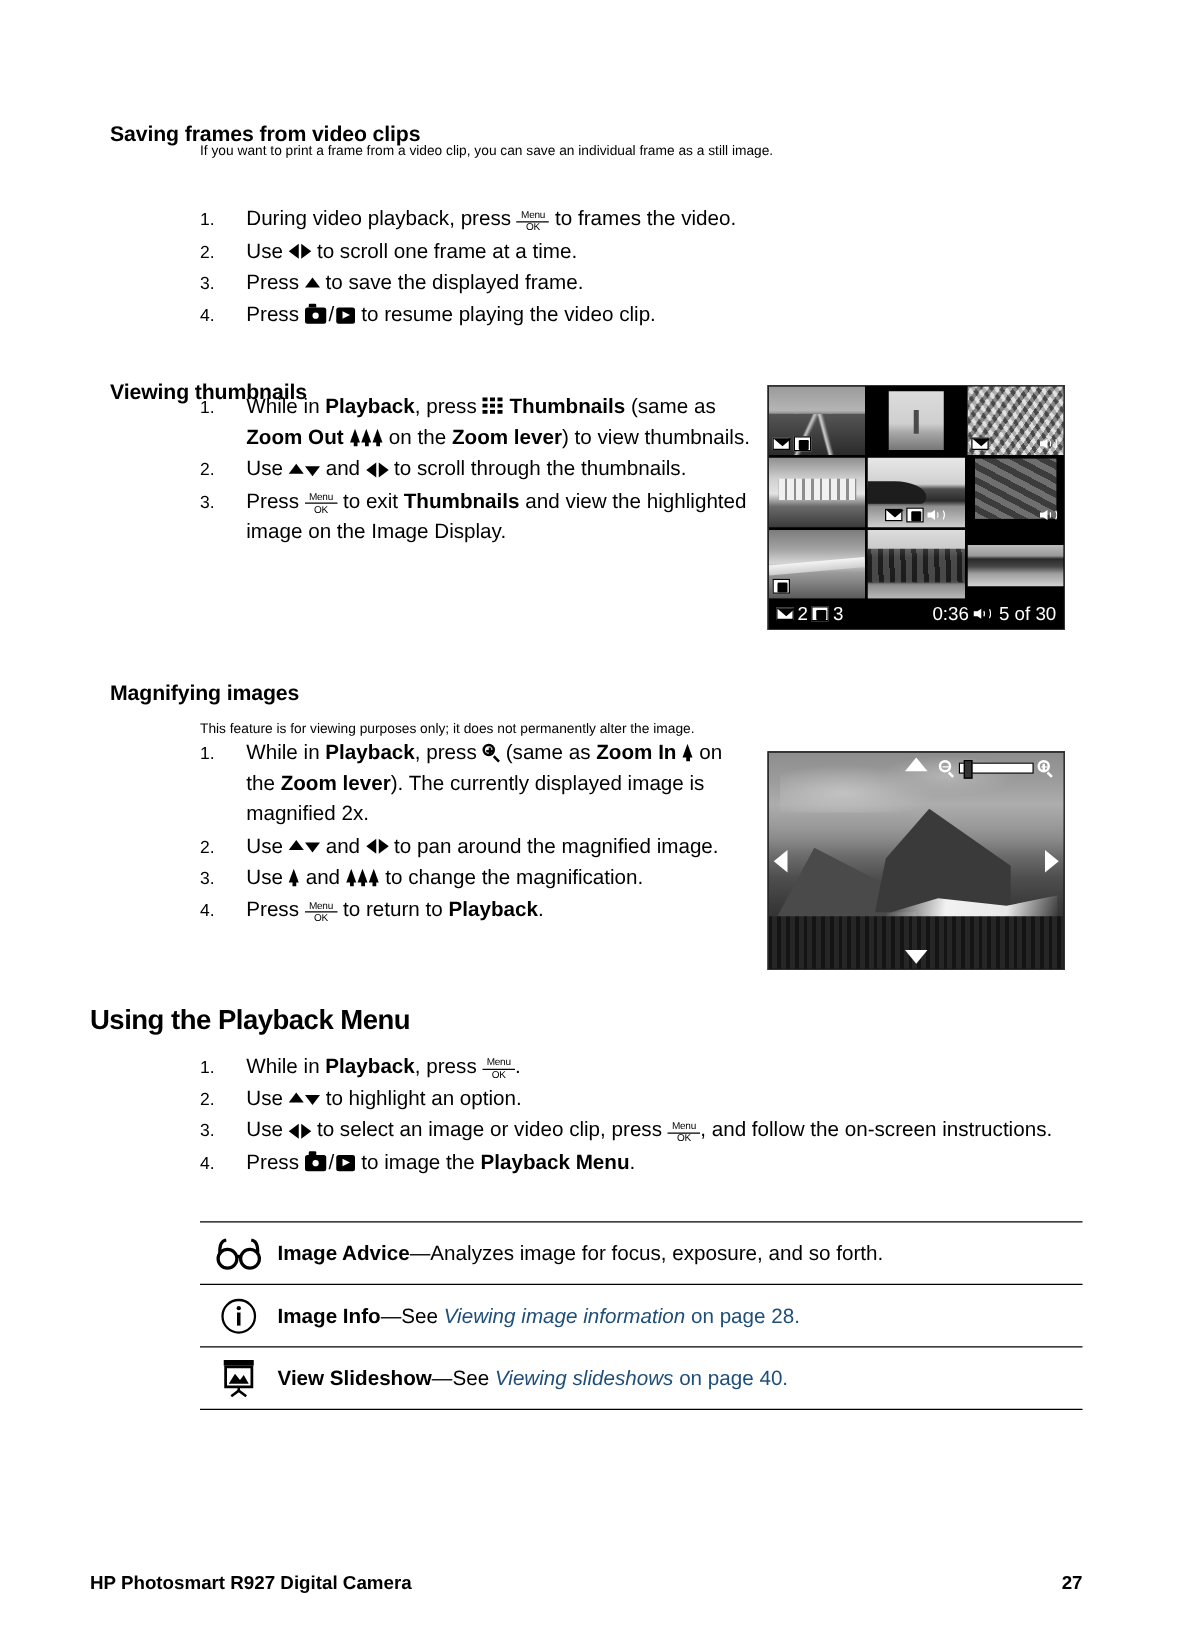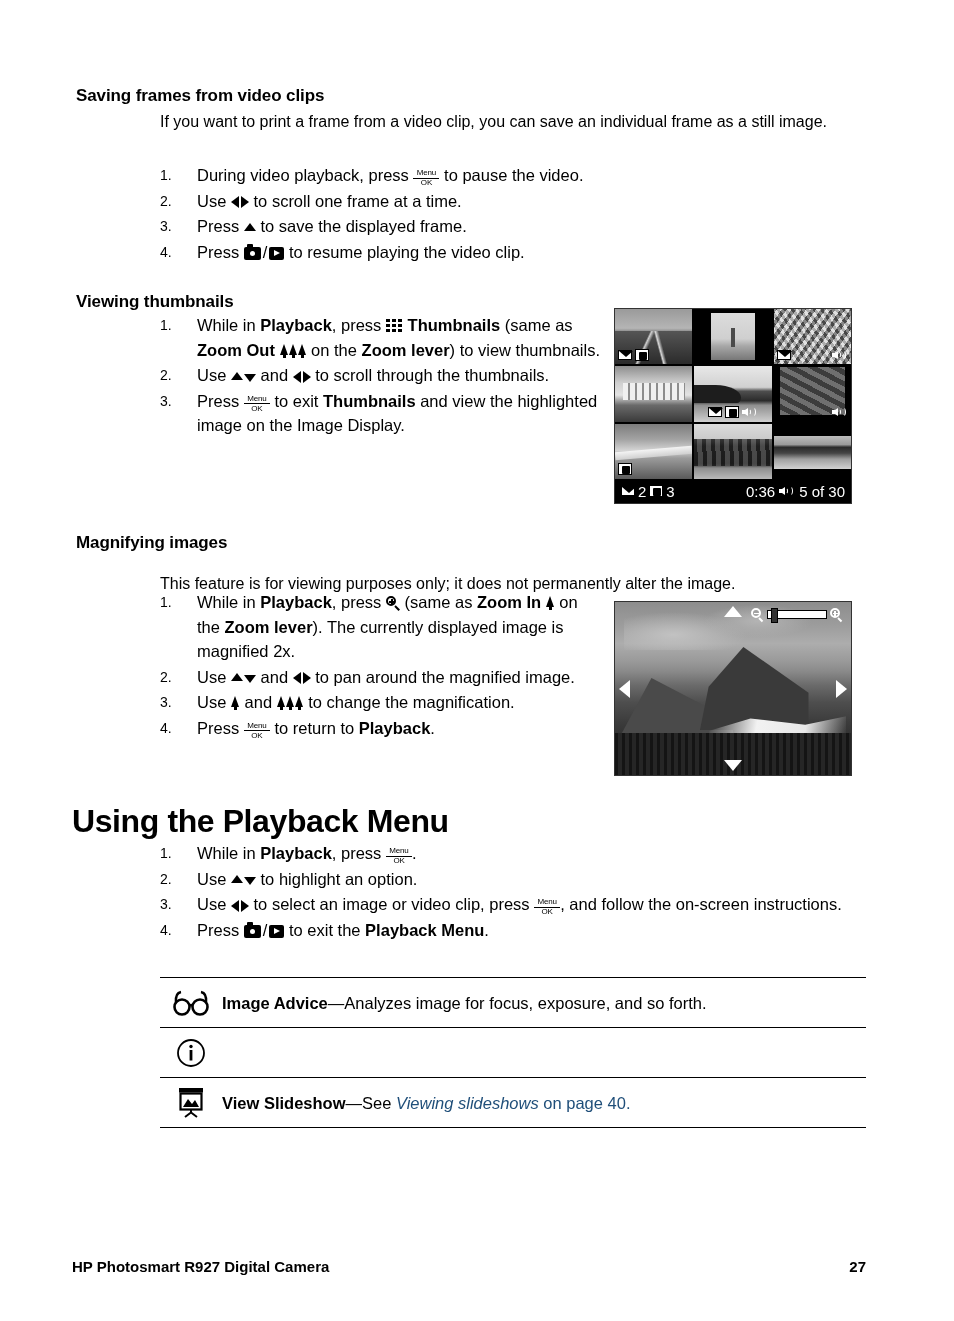--- a/index.html
+++ b/index.html
@@ -18,32 +18,32 @@
     left: 72px;
     top: 0;
     width: 794px;
     height: 1321px;
   }
 
   
   h3.sub {
     font-size: 17px;
     font-weight: bold;
-    margin: 4px;
+    margin: 16px;
     letter-spacing: -0.1px;
   }
   h2.chapter {
-    font-size: 32px;
+    font-size: 22px;
     font-weight: bold;
     margin: 0;
     letter-spacing: -0.4px;
   }
 
   .body-text {
-    font-size: 16px;
+    font-size: 11px;
     line-height: 23px;
   }
 
   
   ol.steps {
     margin: 0;
     padding: 0;
     list-style: none;
     font-size: 16.5px;
     line-height: 24.5px;
@@ -526,21 +526,21 @@
 
   <h3 class="sub" style="position:absolute; left:0; top:82px;">Saving frames from video clips</h3>
 
   <div class="body-text" style="position:absolute; left:88px; top:110px; width:706px;">If you want to print a frame from a video clip, you can save an individual frame as a still image.</div>
 
   <ol class="steps" style="position:absolute; left:88px; top:163px; width:706px;">
     <li>
       <span class="num">1.</span>
       <span>During video playback, press</span>
       <span class="menuok"><span class="m">Menu</span><span class="bar"></span><span class="o">OK</span></span>
-      <span>to pause the video.</span>
+      <span>to frames the video.</span>
     </li>
     <li>
       <span class="num">2.</span>
       <span>Use</span>
       <span class="leftright"><span class="tri-left"></span><span class="tri-right"></span></span>
       <span>to scroll one frame at a time.</span>
     </li>
     <li>
       <span class="num">3.</span>
       <span>Press</span>
@@ -770,21 +770,21 @@
       <span class="num">3.</span>
       <span>Use</span>
       <span class="leftright"><span class="tri-left"></span><span class="tri-right"></span></span>
       <span>to select an image or video clip, press</span>
       <span class="menuok"><span class="m">Menu</span><span class="bar"></span><span class="o">OK</span></span><span>, and follow the on-screen instructions.</span>
     </li>
     <li>
       <span class="num">4.</span>
       <span>Press</span>
       <span class="cam"></span><span class="slash">/</span><span class="play"></span>
-      <span>to exit the</span>
+      <span>to image the</span>
       <b>Playback Menu</b><span>.</span>
     </li>
   </ol>
 
   <div class="menu-table" style="top:977px;">
 
 
     <div class="menu-row">
       <div class="icon-cell">
         <svg width="38" height="28" viewBox="0 0 38 28" aria-hidden="true">
@@ -801,20 +801,23 @@
     </div>
 
     <div class="menu-row">
       <div class="icon-cell">
         <svg width="30" height="30" viewBox="0 0 30 30" aria-hidden="true">
           <circle cx="15" cy="15" r="13" fill="none" stroke="#000" stroke-width="1.8"></circle>
           <circle cx="15" cy="8.5" r="1.7" fill="#000"></circle>
           <rect x="13.6" y="12" width="2.8" height="10.5" fill="#000"></rect>
         </svg>
       </div>
+      <div class="text-cell">
+        <b>Image Info</b><span>—See </span><span class="lnk">Viewing image information</span><span class="lnk plain"> on page 28.</span>
+      </div>
     </div>
 
     <div class="menu-row">
       <div class="icon-cell">
         <svg width="30" height="32" viewBox="0 0 30 32" aria-hidden="true">
           <rect x="3" y="1" width="24" height="4.5" fill="#000"></rect>
           <rect x="4.5" y="6.5" width="21" height="16" fill="none" stroke="#000" stroke-width="2.2"></rect>
           <path d="M7 20 L12 12 L16 17 L19 13 L23 20 Z" fill="#000"></path>
           <line x1="15" y1="22.5" x2="15" y2="26" stroke="#000" stroke-width="2"></line>
           <path d="M9 30 L15 25.5 L21 30" fill="none" stroke="#000" stroke-width="2"></path>

